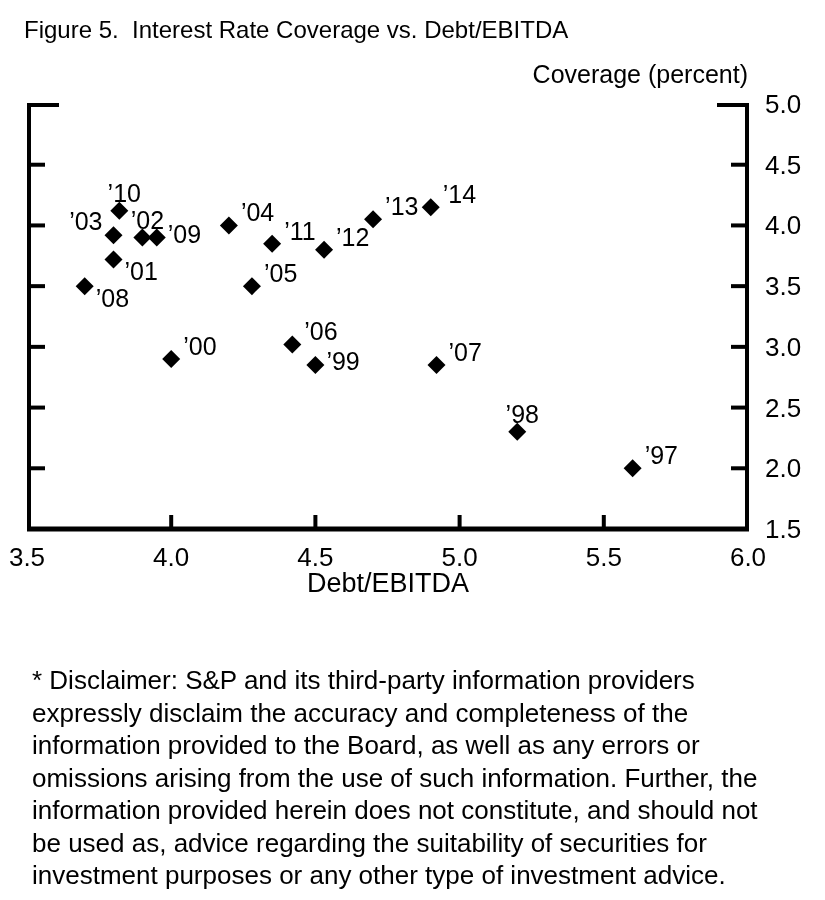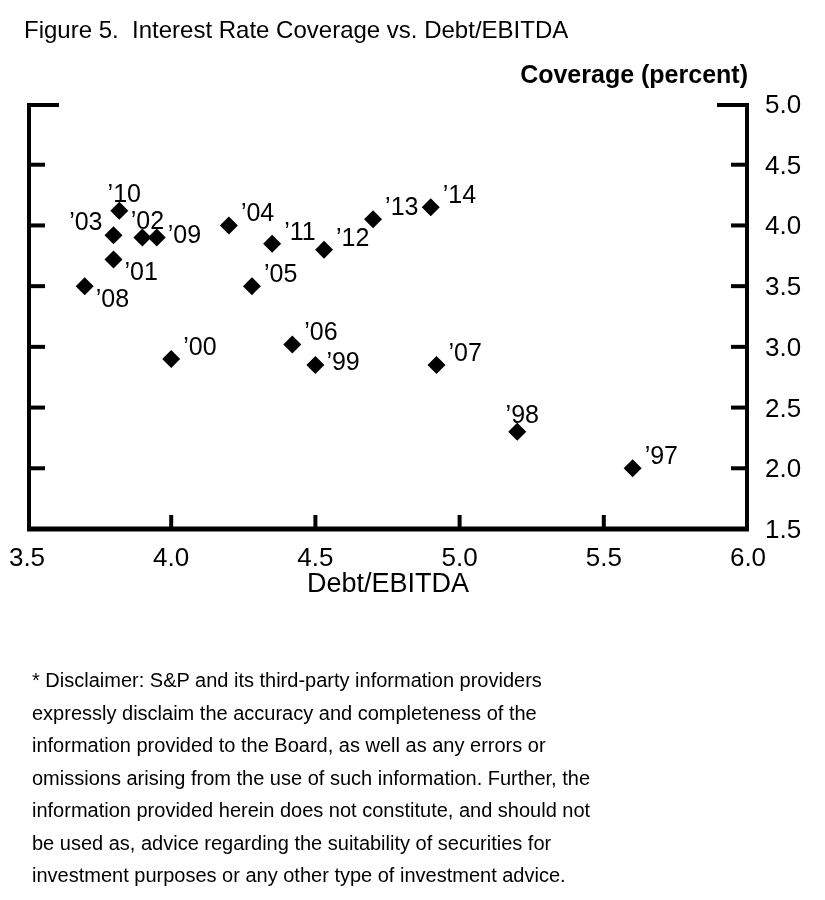--- a/index.html
+++ b/index.html
@@ -19,41 +19,40 @@
     font-size: 24px;
     line-height: 36px;
     white-space: pre;
   }
   .yaxis-title {
     position: absolute;
     right: 77px;
     top: 60px;
     font-size: 25px;
     line-height: 28px;
-    font-weight: bold;
   }
   .chart {
     position: absolute;
     left: 0;
     top: 0;
   }
   .source {
     position: absolute;
     left: 52px;
     top: 610px;
     font-size: 25px;
     line-height: 28px;
     white-space: pre;
   }
   .disclaimer {
     position: absolute;
     left: 32px;
     top: 664px;
     width: 760px;
-    font-size: 20px;
+    font-size: 26px;
     line-height: 32.5px;
     white-space: pre-line;
   }
 </style>
 </head>
 <body>
 
 <div class="page">
   <div class="title">Figure 5.  Interest Rate Coverage vs. Debt/EBITDA</div>
   <div class="yaxis-title">Coverage (percent)</div>

